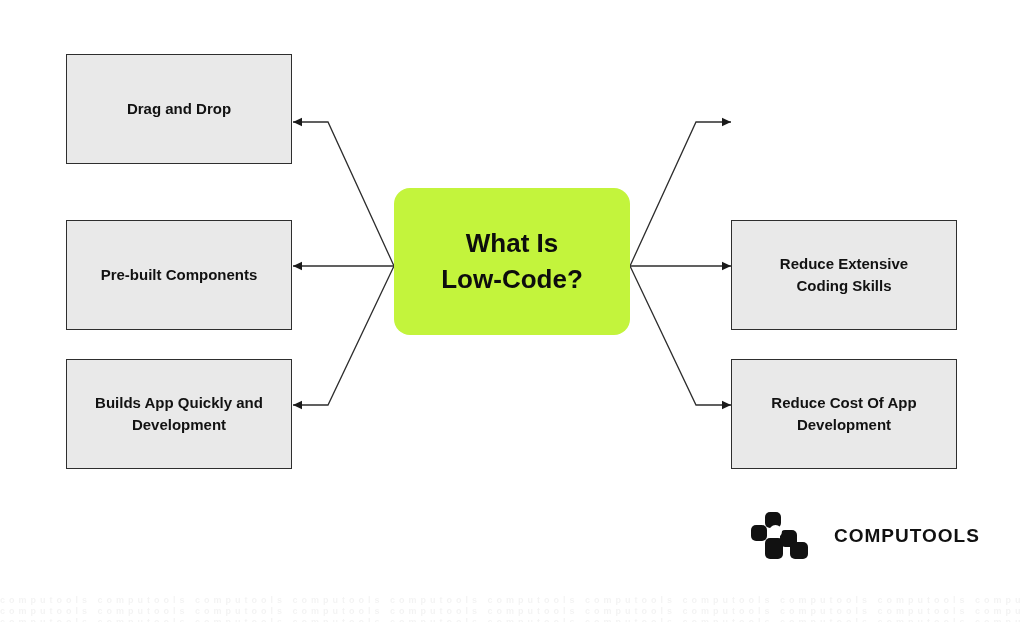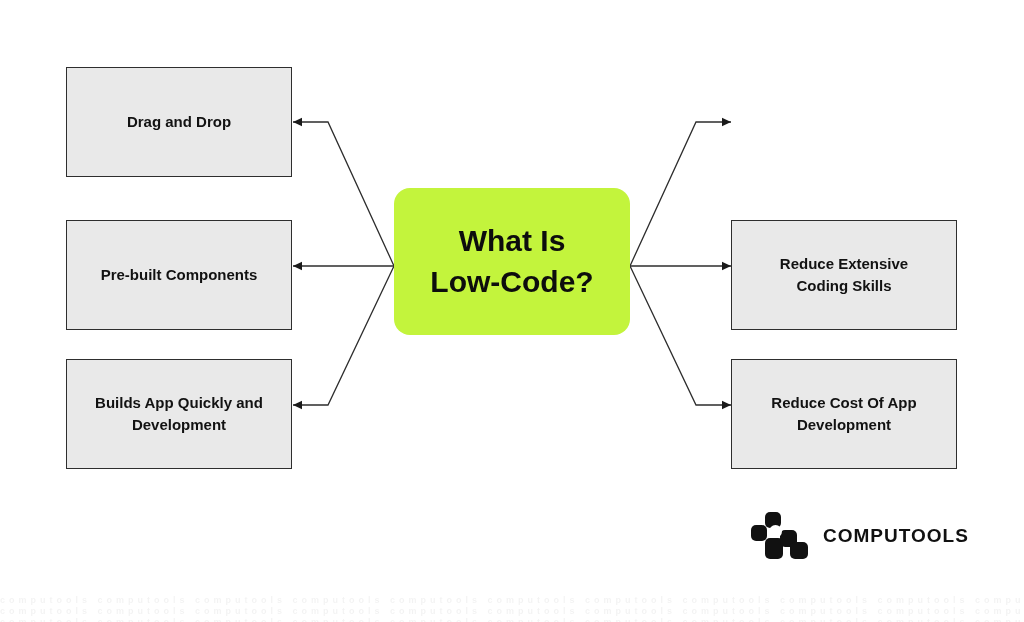--- a/index.html
+++ b/index.html
@@ -29,38 +29,38 @@
     justify-content: center;
     text-align: center;
     font-weight: 700;
     font-size: 15px;
     line-height: 1.45;
     color: #121212;
     padding: 0 20px;
   }
   .node.l { left: 66px; }
   .node.r { left: 731px; }
-  .row1 { top: 67px; }
+  .row1 { top: 54px; }
   .row2 { top: 220px; }
   .row3 { top: 359px; }
   .center-node {
     position: absolute;
     left: 394px; top: 188px;
     width: 236px; height: 147px;
     background: #c3f43c;
     border-radius: 16px;
     box-sizing: border-box;
     display: flex;
     align-items: center;
     justify-content: center;
     text-align: center;
   }
   .center-title {
     font-weight: 700;
-    font-size: 30px;
+    font-size: 26px;
     line-height: 1.35;
     color: #0d0d0d;
     white-space: pre-line;
   }
   .brand {
     position: absolute;
     left: 751px; top: 512px;
     display: flex;
     align-items: center;
   }
@@ -79,21 +79,21 @@
   .blk.b-midright   { left: 29px; top: 18px; width: 17px; height: 17px; }
   .blk.b-botright   { left: 39px; top: 30px; width: 18px; height: 17px; }
   .mark .notch {
     position: absolute;
     left: 18px; top: 13px;
     width: 13px; height: 13px;
     background: #ffffff;
     border-radius: 50%;
   }
   .wordmark {
-    margin-left: 14px;
+    margin-left: 25px;
     font-weight: 700;
     font-size: 19px;
     letter-spacing: 1px;
     color: #111111;
     white-space: nowrap;
   }
   .watermark {
     position: absolute;
     left: 0; bottom: 0;
     width: 1024px; height: 27px;

